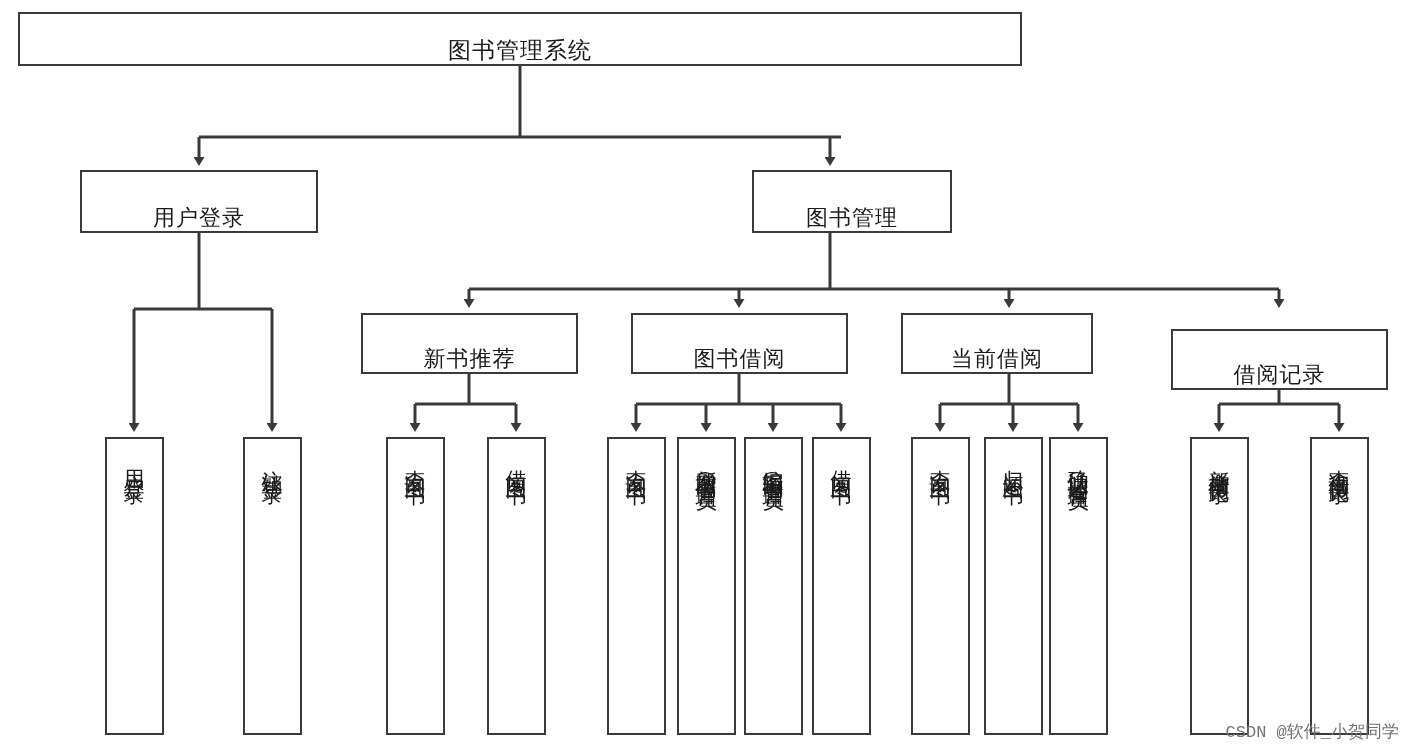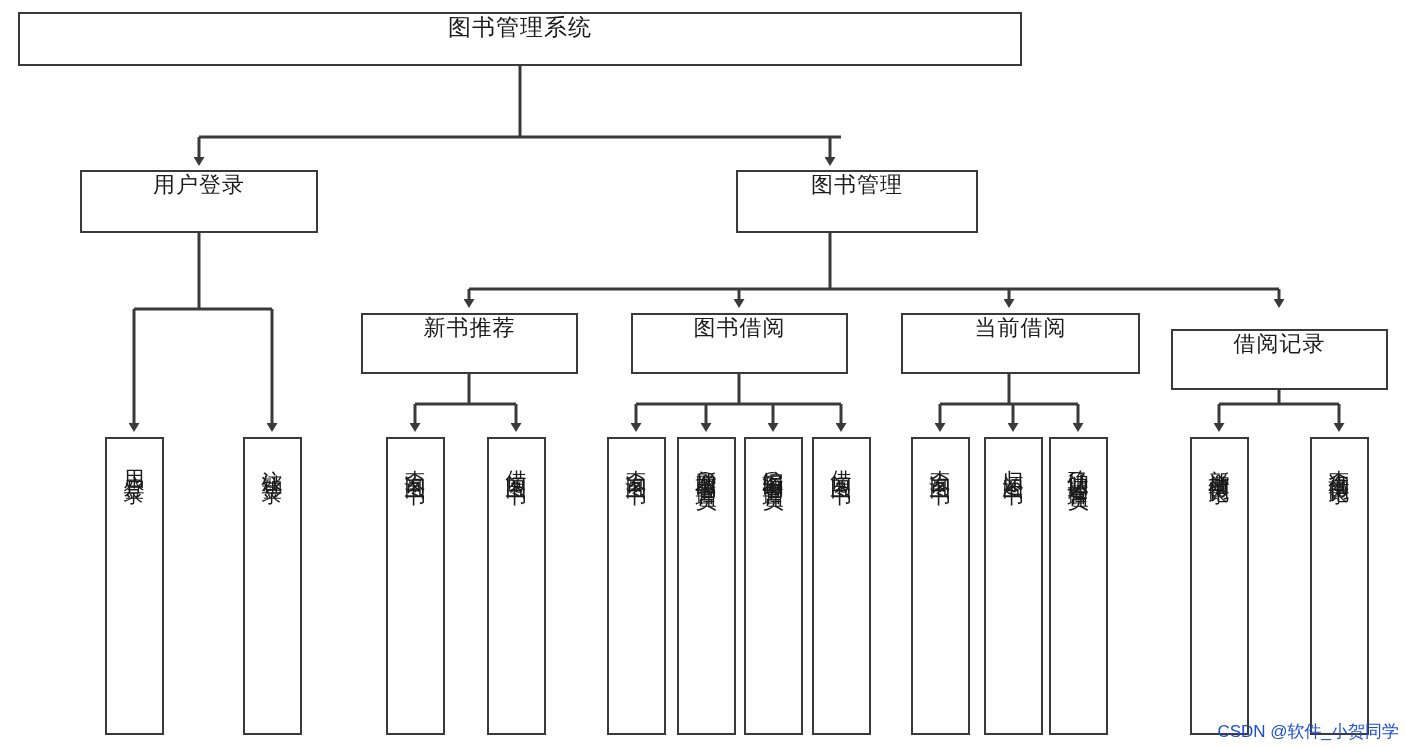--- a/index.html
+++ b/index.html
@@ -24,21 +24,21 @@
     width: 1405px;
     height: 747px;
     pointer-events: none;
   }
   .node {
     position: absolute;
     box-sizing: border-box;
     background: #ffffff;
     border: 2px solid #3a3a3a;
     display: flex;
-    align-items: flex-start;
+    align-items: flex-end;
     justify-content: center;
     color: #1b1b1b;
     z-index: 2;
   }
   .node-label {
     display: block;
     text-align: center;
     line-height: 1.16;
     white-space: pre-line;
   }
@@ -66,24 +66,24 @@
     white-space: nowrap;
   }
   .node.vert.tall .node-label {
     letter-spacing: 3px;
   }
   .watermark {
     position: absolute;
     right: 6px;
     bottom: 4px;
     font-size: 17px;
-    color: #1d4ed8;
+    color: #737373;
     white-space: nowrap;
     z-index: 5;
-    font-family: Liberation Sans, sans-serif;
+    font-family: Liberation Mono, monospace;
   }
 </style>
 </head>
 <body>
 
 <div id="canvas">
 
   <svg id="wires" viewBox="0 0 1405 747" xmlns="http://www.w3.org/2000/svg">
     <defs>
       <marker id="arrow" markerWidth="9" markerHeight="11" refX="1" refY="5.5" orient="auto" markerUnits="userSpaceOnUse">
@@ -134,31 +134,31 @@
     </g>
   </svg>
 
   <div class="node horiz root" id="node-root" style="left: 18px; top: 12px; width: 1004px; height: 54px;">
     <span class="node-label">图书管理系统</span>
   </div>
 
   <div class="node horiz" id="node-l2-0" style="left: 80px; top: 170px; width: 238px; height: 63px;">
     <span class="node-label">用户登录</span>
   </div>
-  <div class="node horiz" id="node-l2-1" style="left: 736px; top: 170px; width: 242px; height: 63px;">
+  <div class="node horiz" id="node-l2-1" style="left: 752px; top: 170px; width: 200px; height: 63px;">
     <span class="node-label">图书管理</span>
   </div>
 
   <div class="node horiz" id="node-l3-1" style="left: 631px; top: 313px; width: 217px; height: 61px;">
     <span class="node-label">图书借阅</span>
   </div>
   <div class="node horiz" id="node-l3-0" style="left: 361px; top: 313px; width: 217px; height: 61px;">
     <span class="node-label">新书推荐</span>
   </div>
-  <div class="node horiz" id="node-l3-2" style="left: 901px; top: 313px; width: 239px; height: 61px;">
+  <div class="node horiz" id="node-l3-2" style="left: 901px; top: 313px; width: 192px; height: 61px;">
     <span class="node-label">当前借阅</span>
   </div>
   <div class="node horiz" id="node-l3-3" style="left: 1171px; top: 313px; width: 217px; height: 61px; margin-top: 16px;">
     <span class="node-label">借阅记录</span>
   </div>
 
   <div class="node vert" id="node-leaf-0" style="left: 105px; top: 437px; width: 59px; height: 298px;">
     <span class="node-label">用户登录</span>
   </div>
   <div class="node vert" id="node-leaf-1" style="left: 243px; top: 437px; width: 59px; height: 298px;">

